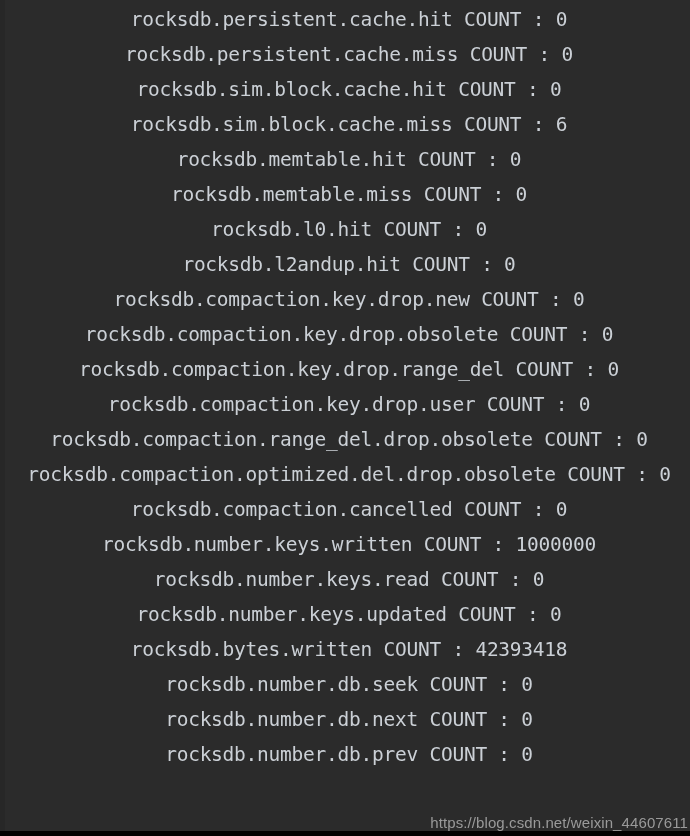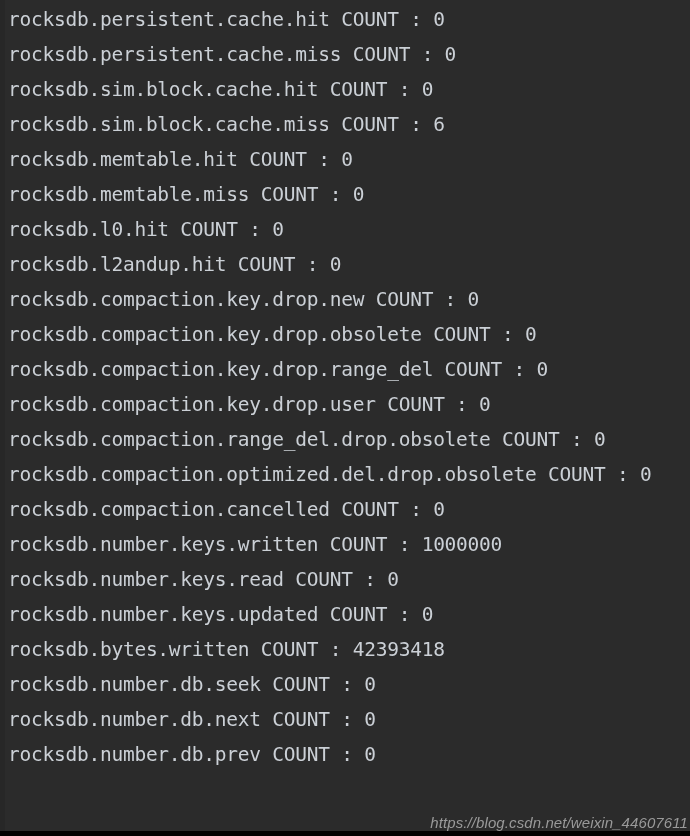--- a/index.html
+++ b/index.html
@@ -54,32 +54,32 @@
   }
   .line {
     display: block;
     height: 35px;
     line-height: 35px;
     font-size: 19.5px;
     letter-spacing: -0.25px;
     color: #cbd0d6;
     white-space: pre;
     font-family: "DejaVu Sans Mono", monospace;
+    text-align: center;
   }
   .watermark {
     position: absolute;
     right: 2px;
     bottom: 5px;
     font-family: "Liberation Sans", sans-serif;
     font-size: 15px;
     color: #9a9a9a;
     letter-spacing: 0.1px;
     white-space: pre;
     z-index: 4;
-    font-style: italic;
   }
 </style>
 </head>
 <body>
 
 <div class="terminal">
 
   <div class="gutter"></div>
 
   <div class="lines">

